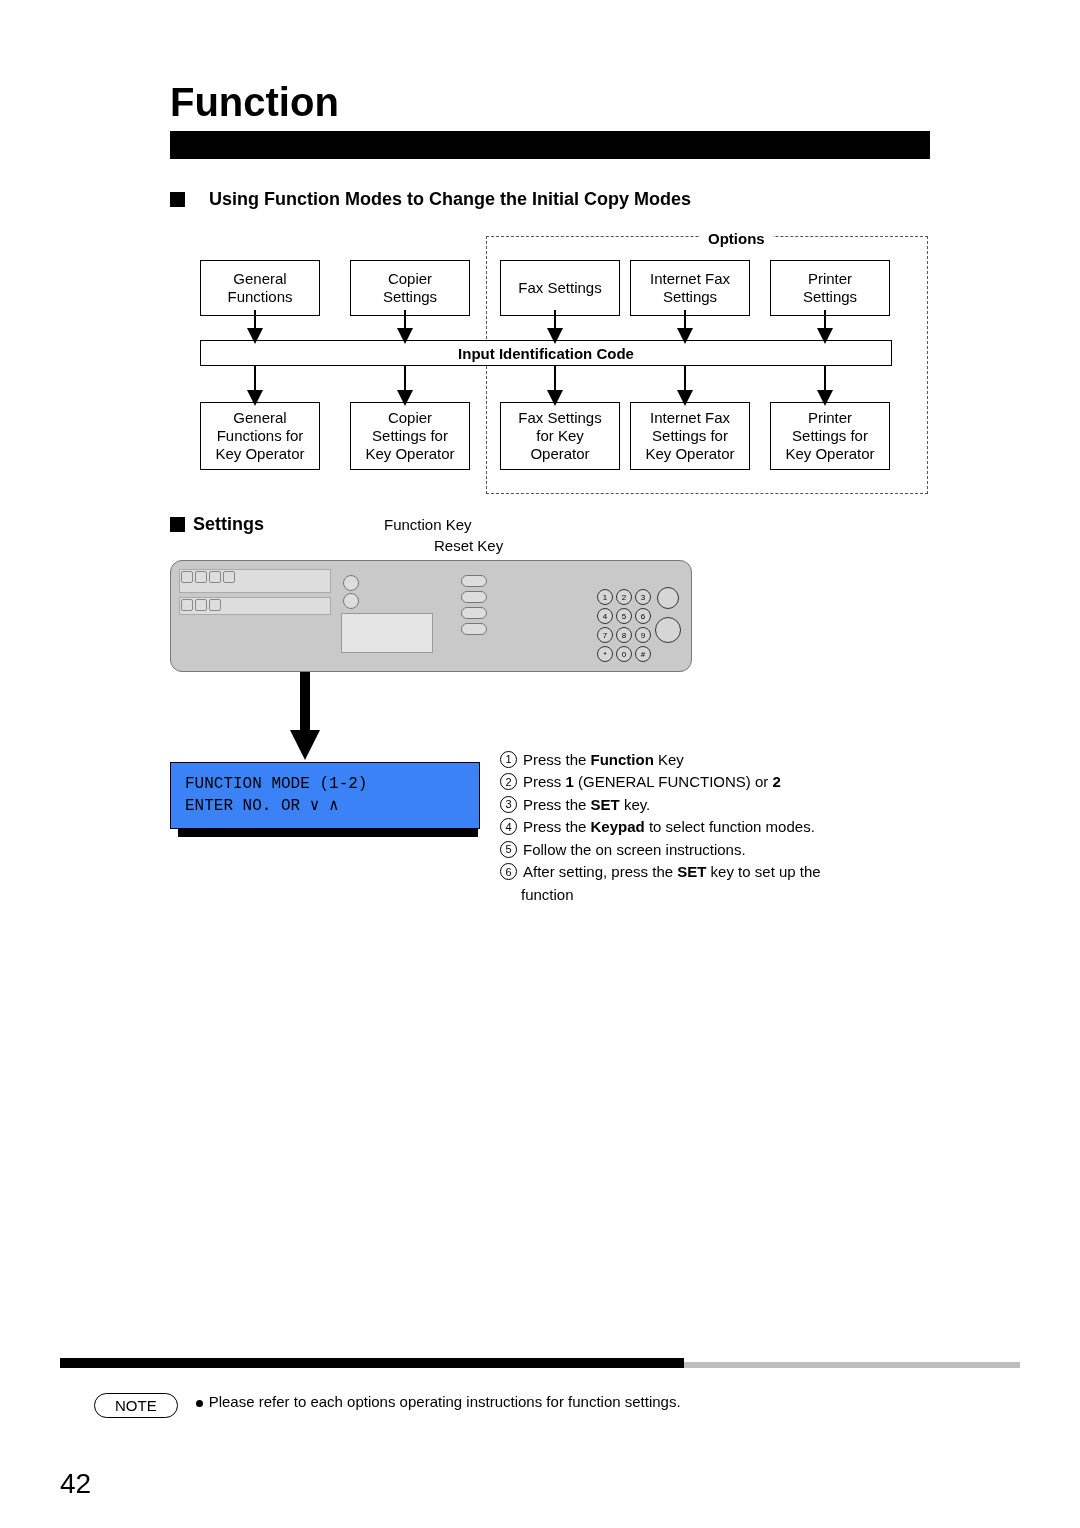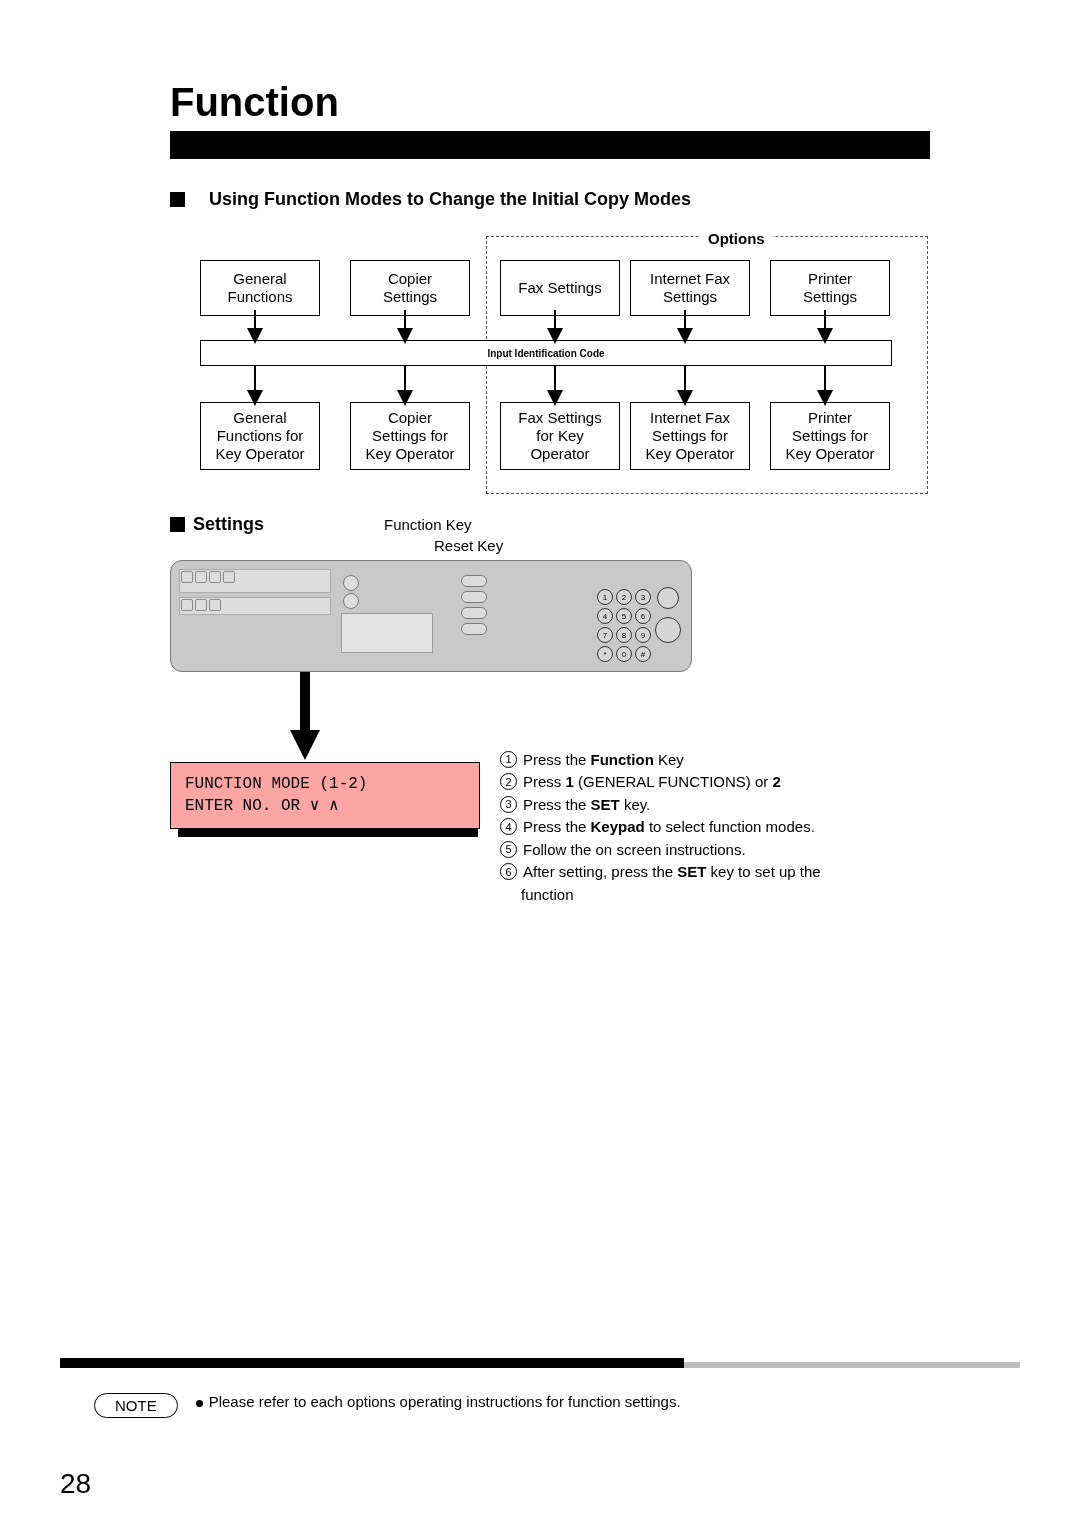--- a/index.html
+++ b/index.html
@@ -76,21 +76,21 @@
     padding: 0 8px;
   }
   .dashbox {
     position: absolute;
     border: 1.5px dashed #555;
   }
   .longbar {
     position: absolute;
     border: 1.5px solid #000;
     background: #fff;
-    font-size: 10px;
+    font-size: 15px;
     font-weight: bold;
     text-align: center;
     display: flex;
     align-items: center;
     justify-content: center;
   }
   svg.arrow {
     position: absolute;
   }
 
@@ -174,21 +174,21 @@
   .big-arrow {
     width: 30px;
     height: 90px;
     margin-left: 120px;
     margin-top: -2px;
   }
 
   .display-box {
     width: 280px;
     border: 1.5px solid #000;
-    background: #fca5a5;
+    background: #3b82f6;
     font-family: "Courier New", monospace;
     font-size: 16px;
     padding: 10px 14px;
     line-height: 1.4;
     position: relative;
     margin-left: 0;
     margin-top: -2px;
   }
   .display-shadow {
     position: relative;
@@ -437,14 +437,14 @@
     <div class="footer-gray"></div>
   </div>
 
   <div class="note-wrap">
     <div class="note-pill">NOTE</div>
     <div>
       <span class="bullet"></span><span>Please refer to each options operating instructions for function settings.</span>
     </div>
   </div>
 
-  <div class="page-number">28</div>
+  <div class="page-number">42</div>
 </div>
 
 </body></html>

